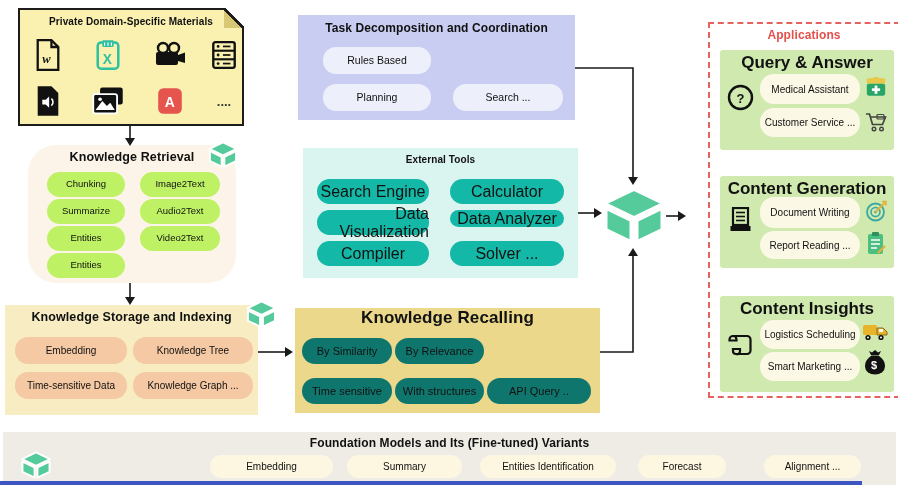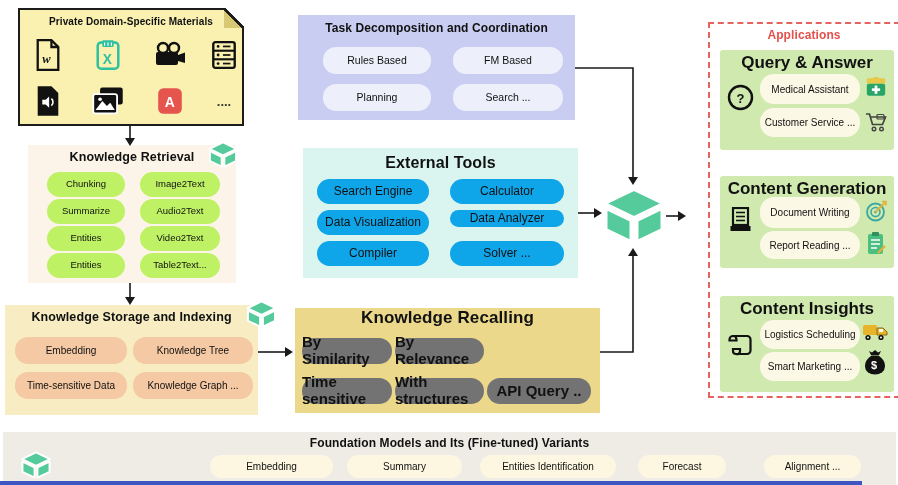--- a/index.html
+++ b/index.html
@@ -2,39 +2,39 @@
 <html><head>
 <meta charset="utf-8">
 <style>
   * { margin:0; padding:0; box-sizing:border-box; }
   body { background:#fff; }
   .canvas { position:relative; width:898px; height:485px; background:#fff;
             font-family:"Liberation Sans", sans-serif; color:#111; overflow:hidden; }
   .abs { position:absolute; }
   .ttl { font-weight:bold; text-align:center; letter-spacing:.1px; }
   .pill { position:absolute; display:flex; align-items:center; justify-content:center;
-          border-radius:13px; text-align:left; line-height:1.12; }
+          border-radius:13px; text-align:right; line-height:1.12; }
   
   .note { left:18px; top:8px; width:226px; height:118px; background:#faf1b0;
           border:2px solid #1c1c1c; }
   .note-fold { position:absolute; right:-2px; top:-2px; width:20px; height:20px;
           background:linear-gradient(to bottom left, #ffffff 46%, #1c1c1c 46%, #1c1c1c 56%, #d9c873 56%); }
   .note-title { left:0; right:0; top:6px; font-size:10px; }
   .icon-cell { position:absolute; width:44px; height:34px; display:flex; align-items:center; justify-content:center; }
   
-  .retrieval { left:28px; top:145px; width:208px; height:138px; background:#fcf4e8; }
+  .retrieval { left:28px; top:145px; width:208px; height:138px; background:#fcf4e8;border-radius:28px; }
   .retrieval .pill { background:#bef264; font-size:9.5px; }
   .storage { left:5px; top:305px; width:253px; height:110px; background:#f8edc2; }
   .storage .pill { background:#f5c9a3; font-size:10px; }
   .task { left:298px; top:15px; width:277px; height:105px; background:#c9cdf2; }
   .task .pill { background:#edeffb; font-size:10.5px; }
   .tools { left:303px; top:148px; width:275px; height:130px; background:#daf4f0; }
-  .tools .pill { background:#0ea5e9; font-size:12px; }
+  .tools .pill { background:#14b8a6; font-size:16px; }
   .recalling { left:295px; top:308px; width:305px; height:105px; background:#ebd88a; }
-  .recalling .pill { background:#737373; font-size:15px;font-weight:bold; }
+  .recalling .pill { background:#0f766e; font-size:11px; }
   .sec-title { left:0; right:0; top:5px; font-size:12.5px; }
   
   .apps { left:708px; top:22px; width:192px; height:376px; border:2px dashed #e4635f;text-decoration:underline; }
   .apps-title { left:0; right:0; top:4px; font-size:12px; color:#e4504c; }
   .app-group { position:absolute; left:10px; width:174px; background:#cfe9ae; border-radius:3px; }
   .app-group .gttl { position:absolute; left:0; right:0; top:3px; font-weight:bold; font-size:17px; text-align:center; }
   .app-pill { position:absolute; left:40px; width:100px; background:#fcf8e6; border-radius:14px;
               display:flex; align-items:center; justify-content:center; text-align:center;
               font-size:10px; line-height:1.1; }
   
@@ -116,21 +116,20 @@
 
   <div class="abs retrieval">
     <div class="abs ttl sec-title">Knowledge Retrieval</div>
     <div class="pill" style="left:19px;top:27px;width:78px;height:25px;">Chunking</div>
     <div class="pill" style="left:112px;top:27px;width:80px;height:25px;">Image2Text</div>
     <div class="pill" style="left:19px;top:54px;width:78px;height:25px;">Summarize</div>
     <div class="pill" style="left:112px;top:54px;width:80px;height:25px;">Audio2Text</div>
     <div class="pill" style="left:19px;top:81px;width:78px;height:25px;">Entities</div>
     <div class="pill" style="left:112px;top:81px;width:80px;height:25px;">Video2Text</div>
     <div class="pill" style="left:19px;top:108px;width:78px;height:25px;">Entities</div>
-    <div class="pill" style="left:112px;top:108px;width:80px;height:25px;">Table2Text...</div>
   </div>
   <div class="abs" style="left:207px;top:141px;">
     <svg width="32" height="27" viewBox="0 0 64 58">
       <polygon points="32,3 61,17 32,31 3,17" fill="#55ca9a" stroke="#fff" stroke-width="4" stroke-linejoin="round"></polygon>
       <polygon points="4,22 29,34 29,55 4,43" fill="#55ca9a" stroke="#fff" stroke-width="4" stroke-linejoin="round"></polygon>
       <polygon points="60,22 35,34 35,55 60,43" fill="#55ca9a" stroke="#fff" stroke-width="4" stroke-linejoin="round"></polygon>
     </svg>
   </div>
 
   <div class="abs storage">
@@ -144,27 +143,26 @@
     <svg width="33" height="28" viewBox="0 0 64 58">
       <polygon points="32,3 61,17 32,31 3,17" fill="#55ca9a" stroke="#fff" stroke-width="4" stroke-linejoin="round"></polygon>
       <polygon points="4,22 29,34 29,55 4,43" fill="#55ca9a" stroke="#fff" stroke-width="4" stroke-linejoin="round"></polygon>
       <polygon points="60,22 35,34 35,55 60,43" fill="#55ca9a" stroke="#fff" stroke-width="4" stroke-linejoin="round"></polygon>
     </svg>
   </div>
 
   <div class="abs task">
     <div class="abs ttl" style="left:0;right:0;top:6px;font-size:12px;">Task Decomposition and Coordination</div>
     <div class="pill" style="left:25px;top:32px;width:108px;height:27px;">Rules Based</div>
-    <div class="pill" style="left:155px;top:32px;width:110px;height:27px;">FM Based</div>
     <div class="pill" style="left:25px;top:69px;width:108px;height:27px;">Planning</div>
     <div class="pill" style="left:155px;top:69px;width:110px;height:27px;">Search ...</div>
   </div>
 
   <div class="abs tools">
-    <div class="abs ttl" style="left:0;right:0;top:6px;font-size:16px;">External Tools</div>
+    <div class="abs ttl" style="left:0;right:0;top:6px;font-size:10px;">External Tools</div>
     <div class="pill" style="left:14px;top:31px;width:112px;height:25px;">Search Engine</div>
     <div class="pill" style="left:147px;top:31px;width:114px;height:25px;">Calculator</div>
     <div class="pill" style="left:14px;top:62px;width:112px;height:25px;">Data Visualization</div>
     <div class="pill" style="left:147px;top:62px;width:114px;height:17px;">Data Analyzer</div>
     <div class="pill" style="left:14px;top:93px;width:112px;height:25px;">Compiler</div>
     <div class="pill" style="left:147px;top:93px;width:114px;height:25px;">Solver ...</div>
   </div>
 
   <div class="abs recalling">
     <div class="abs ttl" style="left:0;right:0;top:0;font-size:17px;">Knowledge Recalling</div>

